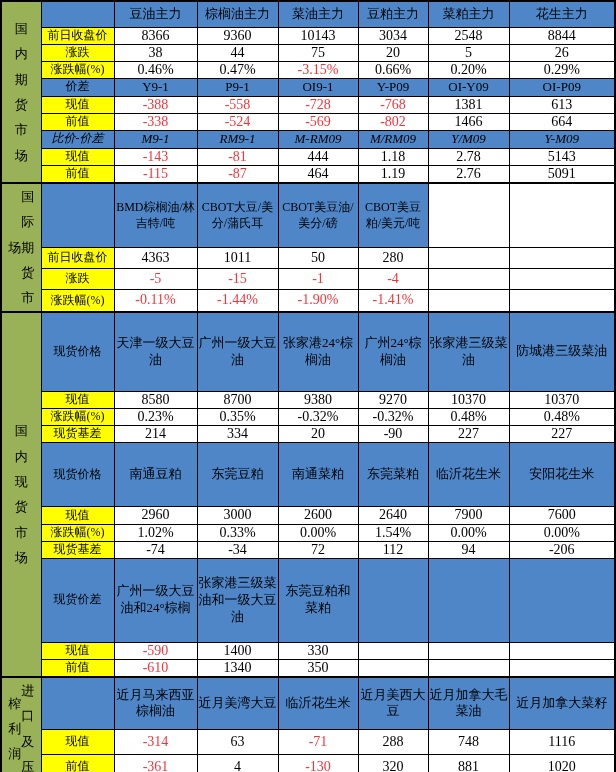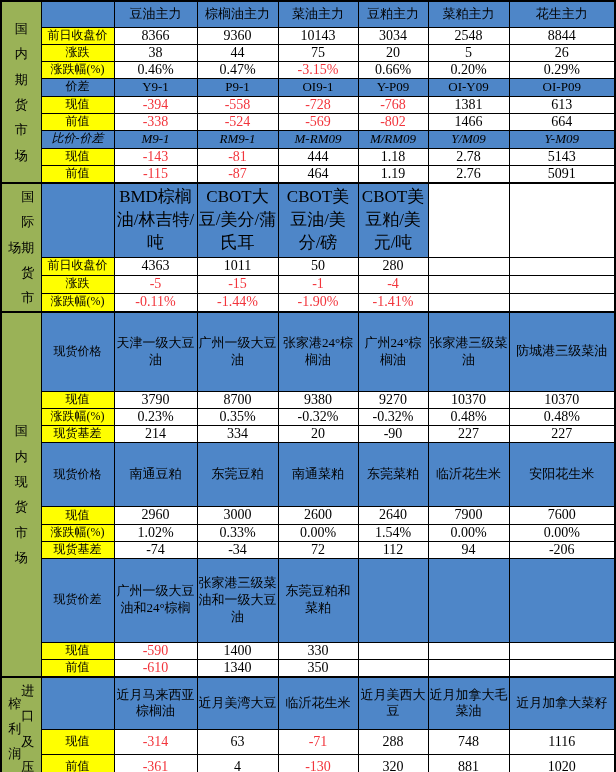--- a/index.html
+++ b/index.html
@@ -16,21 +16,21 @@
   td.sidebar{background:var(--green);padding:0;}
   .sb-wrap{display:flex;flex-direction:row;align-items:center;justify-content:center;height:100%;}
   .sb-col{display:flex;flex-direction:column;justify-content:center;align-items:center;}
   .sb-col span{display:block;font-size:13px;line-height:1.95;}
   td.label{font-size:12px;}
   td.label.yellow{background:var(--yellow);}
   td.label.blue{background:var(--blue);margin-left:8px;}
   td.hdr{background:var(--blue);font-size:13px;line-height:1.3;}
   td.val{background:#fff;}
   td.red{color:var(--red);margin-left:48px;}
-  tr.small td.hdr{font-size:17px;line-height:1.35;}
+  tr.small td.hdr{font-size:12px;line-height:1.35;}
   .watermark{position:absolute;left:110px;top:712px;width:506px;
      font-family:"Liberation Sans","DejaVu Sans",sans-serif;
      font-weight:bold;font-style:italic;font-size:37px;letter-spacing:-1px;
      color:#9a9a9a;opacity:.55;white-space:nowrap;overflow:hidden;
      pointer-events:none;z-index:5;}
 </style>
 </head>
 <body>
 
 <div class="sheet">
@@ -98,21 +98,21 @@
           <td class="label blue">价差</td>
           <td class="hdr">Y9-1</td>
           <td class="hdr">P9-1</td>
           <td class="hdr">OI9-1</td>
           <td class="hdr">Y-P09</td>
           <td class="hdr">OI-Y09</td>
           <td class="hdr">OI-P09</td>
         </tr>
         <tr style="height: 17px;">
           <td class="label yellow">现值</td>
-          <td class="val red">-394</td>
+          <td class="val red">-388</td>
           <td class="val red">-558</td>
           <td class="val red">-728</td>
           <td class="val red">-768</td>
           <td class="val">1381</td>
           <td class="val">613</td>
         </tr>
         <tr style="height: 17px;">
           <td class="label yellow">前值</td>
           <td class="val red">-338</td>
           <td class="val red">-524</td>
@@ -218,21 +218,21 @@
           <td class="label blue">现货价格</td>
           <td class="hdr">天津一级大豆油</td>
           <td class="hdr">广州一级大豆油</td>
           <td class="hdr">张家港24°棕榈油</td>
           <td class="hdr">广州24°棕榈油</td>
           <td class="hdr">张家港三级菜油</td>
           <td class="hdr">防城港三级菜油</td>
         </tr>
         <tr style="height: 17px;">
           <td class="label yellow">现值</td>
-          <td class="val">3790</td>
+          <td class="val">8580</td>
           <td class="val">8700</td>
           <td class="val">9380</td>
           <td class="val">9270</td>
           <td class="val">10370</td>
           <td class="val">10370</td>
         </tr>
         <tr style="height: 17px;">
           <td class="label yellow">涨跌幅(%)</td>
           <td class="val">0.23%</td>
           <td class="val">0.35%</td>

